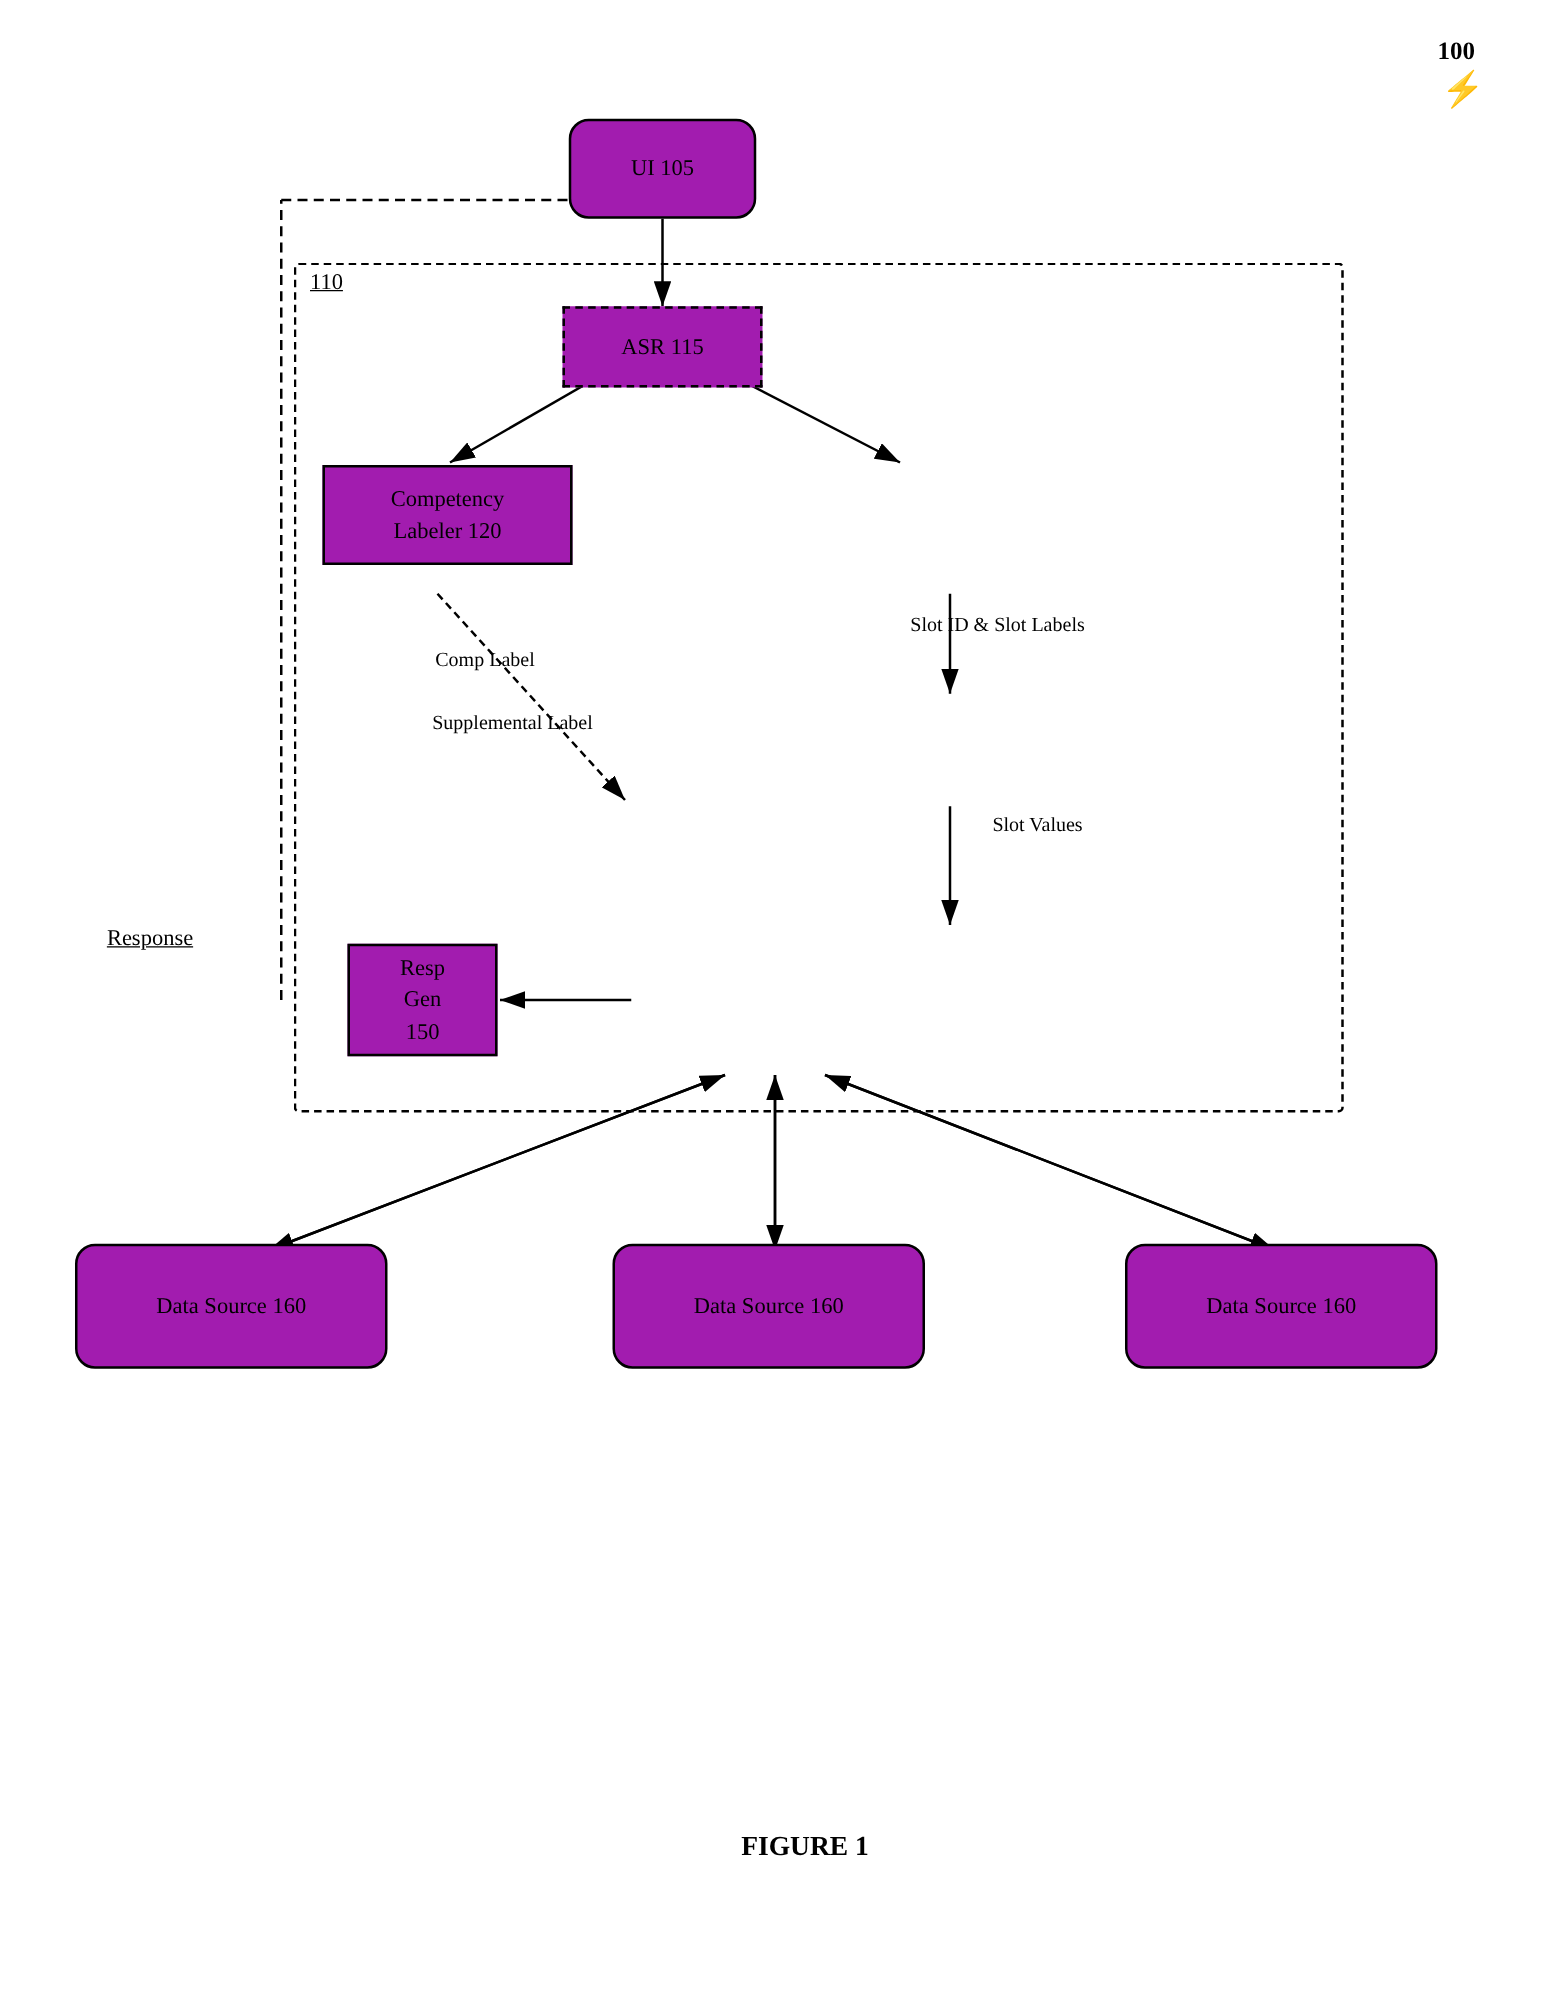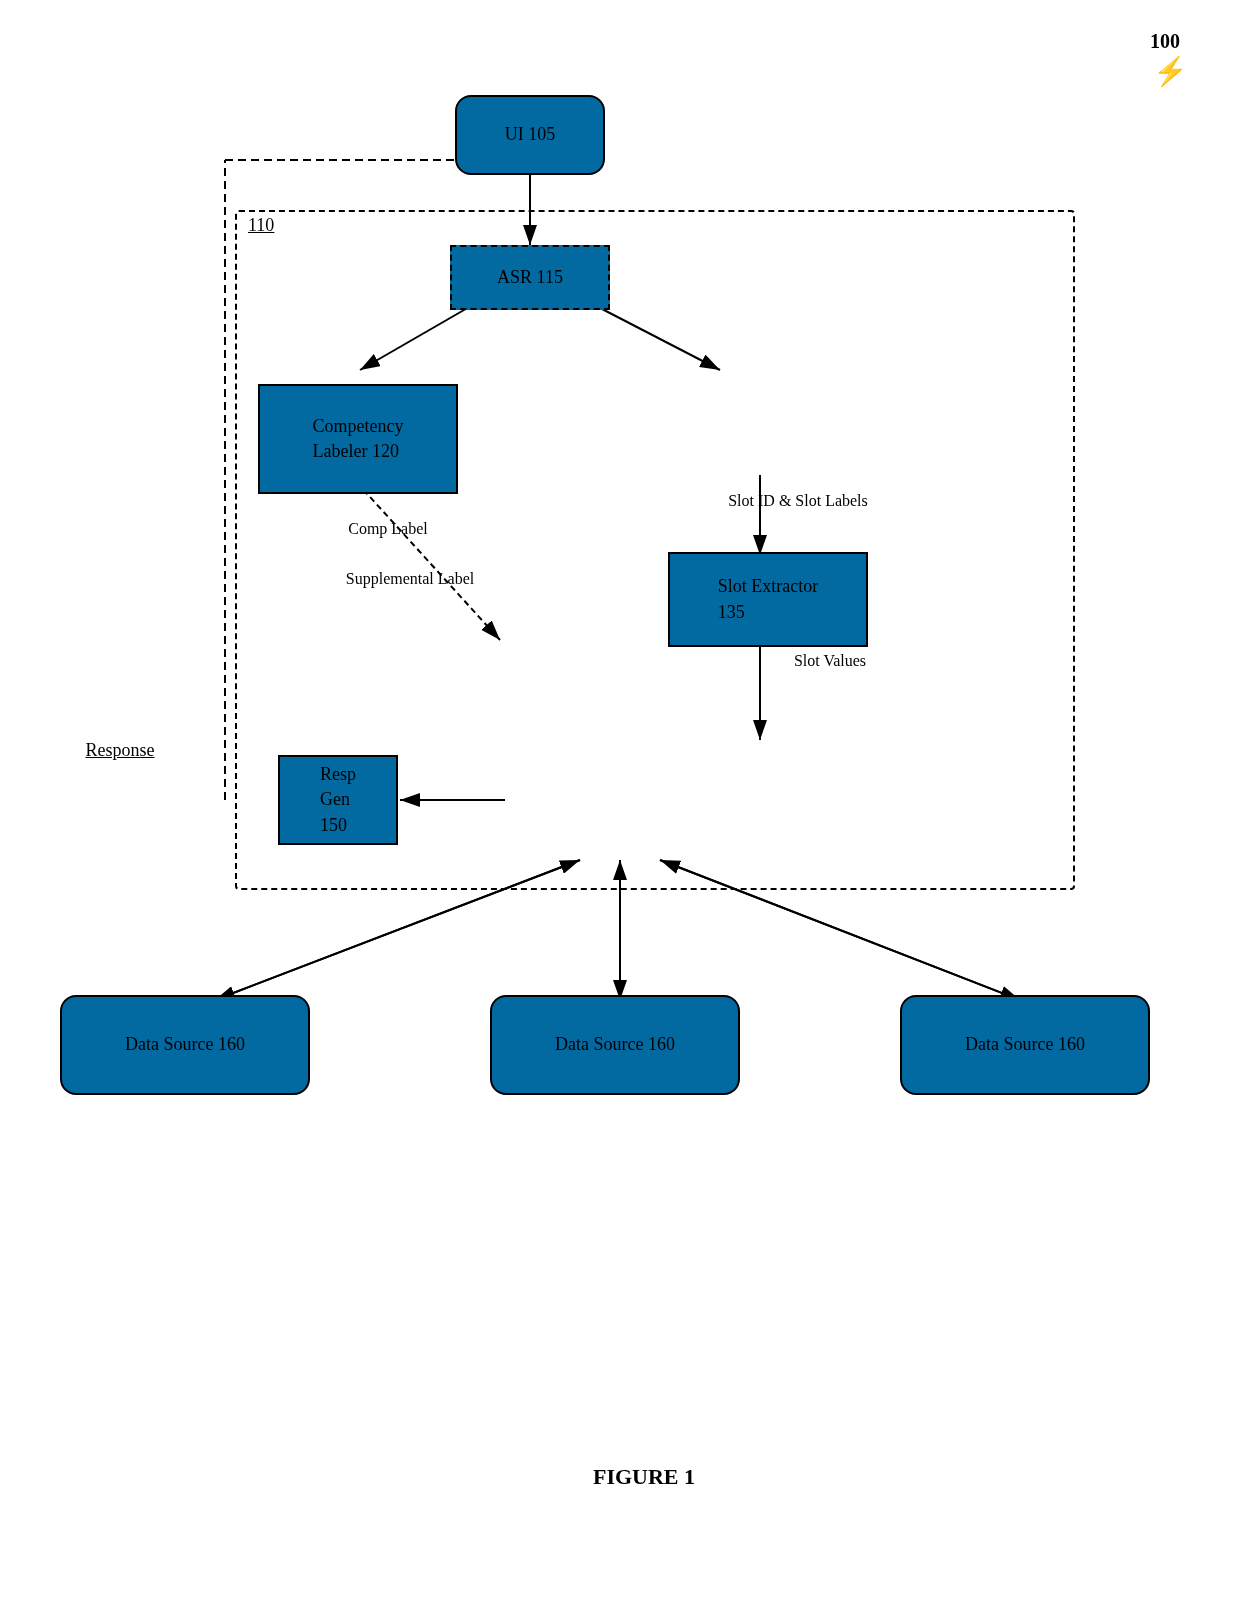--- a/index.html
+++ b/index.html
@@ -12,25 +12,25 @@
       overflow: hidden;
     }
     .diagram-container {
       position: relative;
       width: 1240px;
       height: 1550px;
     }
     .box {
       position: absolute;
       border: 2px solid #000;
-      background: #0369a1;
+      background: #a21caf;
       display: flex;
       align-items: center;
       justify-content: center;
-      text-align: left;
+      text-align: center;
       font-size: 18px;
       line-height: 1.4;
     }
     .box-rounded {
       border-radius: 16px;
     }
     .box-dashed {
       border: 2px dashed #000;
     }
     .box-rect {
@@ -115,32 +115,28 @@
   </svg>
 
   <div style="position:absolute; left:235px; top:210px; width:840px; height:680px; border:2px dashed #000; border-radius:4px;"></div>
 
   <div style="position:absolute; left:248px; top:215px; font-size:18px; text-decoration:underline;">110</div>
 
   <div class="box box-rounded" style="left:455px; top:95px; width:150px; height:80px;">UI 105</div>
 
   <div class="box box-dashed" style="left:450px; top:245px; width:160px; height:65px;">ASR 115</div>
 
-  <div class="box box-rect" style="left:258px; top:384px; width:200px; height:110px;">
+  <div class="box box-rect" style="left:258px; top:372px; width:200px; height:80px;">
     <span style="white-space:pre-line;">Competency
 Labeler 120</span>
   </div>
 
 
   <div class="label-text" style="left:688px; top:492px; width:220px;">Slot ID &amp; Slot Labels</div>
 
-  <div class="box box-rect" style="left:668px; top:552px; width:200px; height:95px;">
-    <span style="white-space:pre-line;">Slot Extractor
-135</span>
-  </div>
 
   <div class="label-text" style="left:770px; top:652px; width:120px;">Slot Values</div>
 
   <div class="label-text" style="left:328px; top:520px; width:120px;">Comp Label</div>
 
   <div class="label-text" style="left:330px; top:570px; width:160px;">Supplemental Label</div>
 
 
   <div class="box box-rect" style="left:278px; top:755px; width:120px; height:90px;">
     <span style="white-space:pre-line;">Resp

